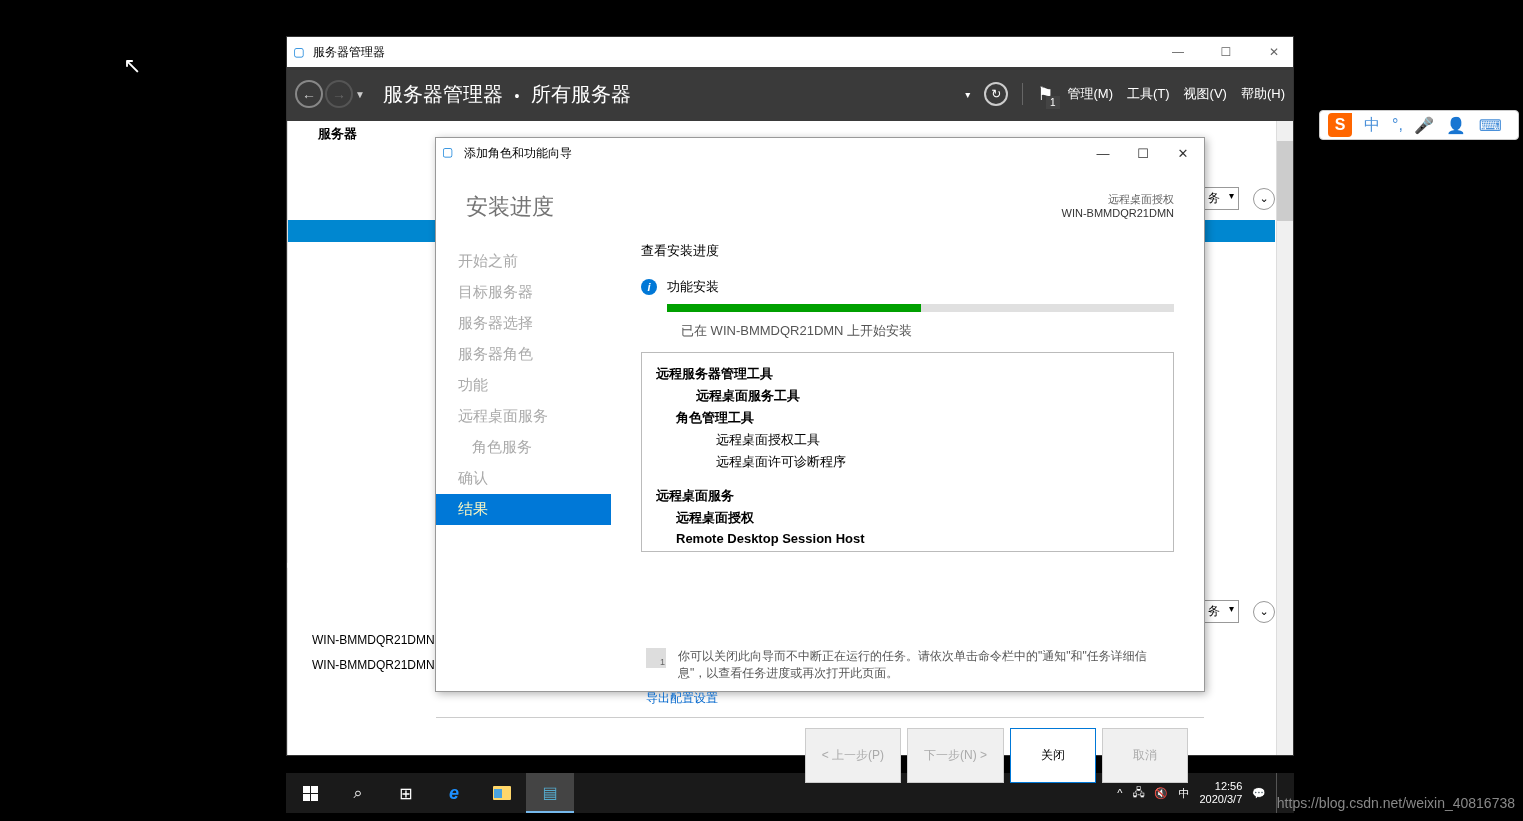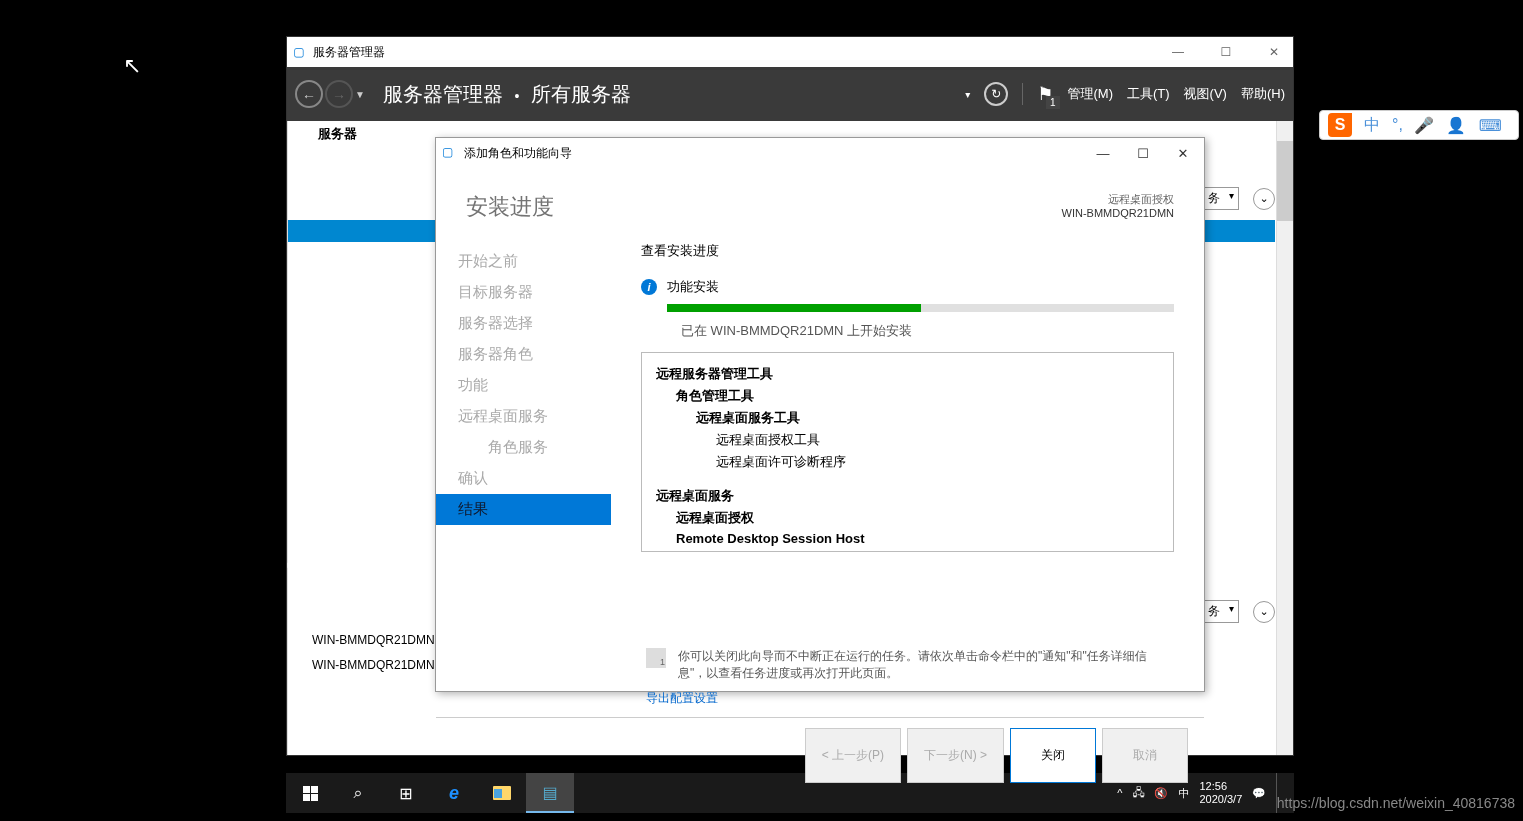--- a/index.html
+++ b/index.html
@@ -71,22 +71,22 @@
     
     .wizard-header { padding: 24px 30px 20px 30px; display: flex; align-items: flex-start; }
     .wizard-heading { color: #737373; font-size: 22px; font-weight: 400; flex: 1; }
     .wizard-target { text-align: right; font-size: 11px; color: #666; }
     .wizard-target-label { display: block; }
     .wizard-target-name { display: block; color: #333; }
     
     .wizard-body { display: flex; height: 390px; }
     .wizard-steps { width: 175px; padding: 4px 0; }
     .step { padding: 6px 22px; font-size: 15px; color: #aaa; cursor: default; }
-    .step.sub { padding-left: 36px; margin-left: 16px; }
-    .step.active { background: #0078d7; color: #0f172a; }
+    .step.sub { padding-left: 36px; }
+    .step.active { background: #0078d7; color: #fef9c3; }
     
     .wizard-content { flex: 1; padding: 0 30px; font-size: 13px; }
     .progress-label { margin-bottom: 18px; }
     .info-row { display: flex; align-items: center; gap: 10px; margin-bottom: 8px; }
     .info-icon { width: 16px; height: 16px; background: #0078d7; border-radius: 50%; color: #fff; display: inline-flex; align-items: center; justify-content: center; font-size: 11px; font-weight: bold; font-style: italic; }
     .progress-bar { height: 8px; background: #e0e0e0; margin: 6px 0 10px 26px; position: relative; }
     .progress-fill { height: 100%; width: 50%; background: #00a000; }
     .status-text { margin-left: 40px; color: #555; margin-bottom: 12px; }
     
     .feature-box { border: 1px solid #bbb; padding: 10px 14px; margin-left: 0; height: 200px; }
@@ -110,21 +110,21 @@
     
     .ime-toolbar { position: absolute; right: 4px; top: 110px; width: 200px; height: 30px; background: #fff; border: 1px solid #ccc; display: flex; align-items: center; gap: 12px; padding: 0 8px; border-radius: 4px; }
     .ime-s { width: 24px; height: 24px; background: #ff6600; color: #fff; border-radius: 4px 0 4px 4px; display: inline-flex; align-items: center; justify-content: center; font-weight: bold; font-size: 16px; }
     .ime-icon { color: #4a90d9; font-size: 16px; }
     
     
     .taskbar { position: absolute; bottom: 8px; left: 286px; width: 1008px; height: 40px; background: #1a1a1a; display: flex; align-items: center; }
     .taskbar-item { width: 48px; height: 40px; display: inline-flex; align-items: center; justify-content: center; color: #fff; font-size: 16px; }
     .taskbar-item.active { background: #444; border-bottom: 2px solid #76b9ed; }
     .taskbar-right { margin-left: auto; display: flex; align-items: center; gap: 10px; padding-right: 10px; color: #fff; font-size: 11px; }
-    .taskbar-clock { text-align: left; line-height: 1.2; }
+    .taskbar-clock { text-align: right; line-height: 1.2; }
     .taskbar-show-desktop { width: 8px; height: 40px; border-left: 1px solid #555; }
     
     .watermark { position: absolute; right: 8px; bottom: 10px; color: #888; font-size: 14px; z-index: 200; }
     .start-icon { display: grid; grid-template-columns: 7px 7px; grid-template-rows: 7px 7px; gap: 1px; }
     .start-icon span { background: #fff; }
     .ie-icon { color: #1e90ff; font-weight: bold; font-size: 18px; font-style: italic; }
     .folder-icon { width: 18px; height: 14px; background: #ffd76a; border-radius: 1px; position: relative; }
     .folder-icon::before { content: ""; position: absolute; left: 1px; top: 3px; width: 8px; height: 9px; background: #4aa3df; }
   </style>
 </head>
@@ -252,22 +252,22 @@
         <span class="info-icon">i</span>
         <span>功能安装</span>
       </div>
       <div class="progress-bar">
         <div class="progress-fill"></div>
       </div>
       <div class="status-text">已在 WIN-BMMDQR21DMN 上开始安装</div>
 
       <div class="feature-box">
         <div class="feature-item bold">远程服务器管理工具</div>
+        <div class="feature-item bold indent-2">远程桌面服务工具</div>
         <div class="feature-item bold indent-1">角色管理工具</div>
-        <div class="feature-item bold indent-2">远程桌面服务工具</div>
         <div class="feature-item indent-3">远程桌面授权工具</div>
         <div class="feature-item indent-3">远程桌面许可诊断程序</div>
         <div class="feature-gap"></div>
         <div class="feature-item bold">远程桌面服务</div>
         <div class="feature-item bold indent-1">远程桌面授权</div>
         <div class="feature-item bold indent-1">Remote Desktop Session Host</div>
       </div>
     </div>
   </div>
 

